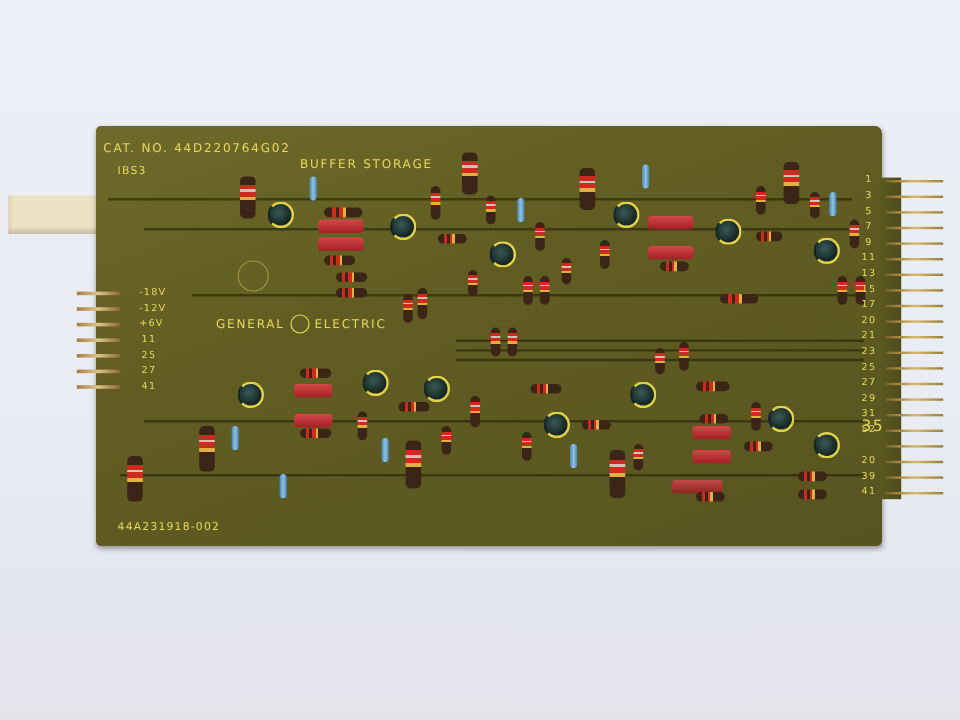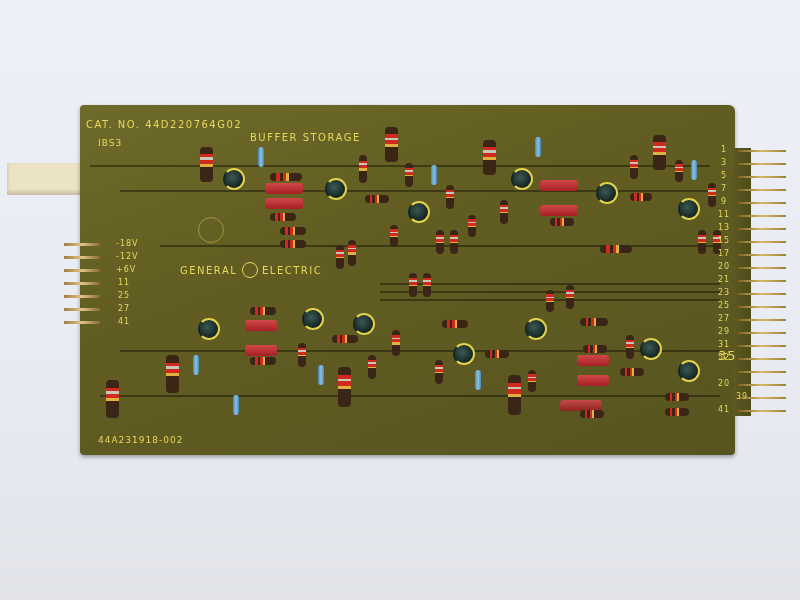--- a/index.html
+++ b/index.html
@@ -184,21 +184,21 @@
   <span class="silk" style="left:718px;top:262px;font-size:8px">20</span>
   <span class="silk" style="left:718px;top:275px;font-size:8px">21</span>
   <span class="silk" style="left:718px;top:288px;font-size:8px">23</span>
   <span class="silk" style="left:718px;top:301px;font-size:8px">25</span>
   <span class="silk" style="left:718px;top:314px;font-size:8px">27</span>
   <span class="silk" style="left:718px;top:327px;font-size:8px">29</span>
   <span class="silk" style="left:718px;top:340px;font-size:8px">31</span>
   <span class="silk" style="left:718px;top:353px;font-size:8px">52</span>
   <span class="silk" style="left:718px;top:348px;font-size:13px">35</span>
   <span class="silk" style="left:718px;top:379px;font-size:8px">20</span>
-  <span class="silk" style="left:736px;top:392px;font-size:8px">39</span>
+  <span class="silk" style="left:718px;top:392px;font-size:8px">39</span>
   <span class="silk" style="left:718px;top:405px;font-size:8px">41</span>
 </div>
 
 <div>
   <div class="lpin" style="left:64px;top:243px"></div>
   <div class="lpin" style="left:64px;top:256px"></div>
   <div class="lpin" style="left:64px;top:269px"></div>
   <div class="lpin" style="left:64px;top:282px"></div>
   <div class="lpin" style="left:64px;top:295px"></div>
   <div class="lpin" style="left:64px;top:308px"></div>

